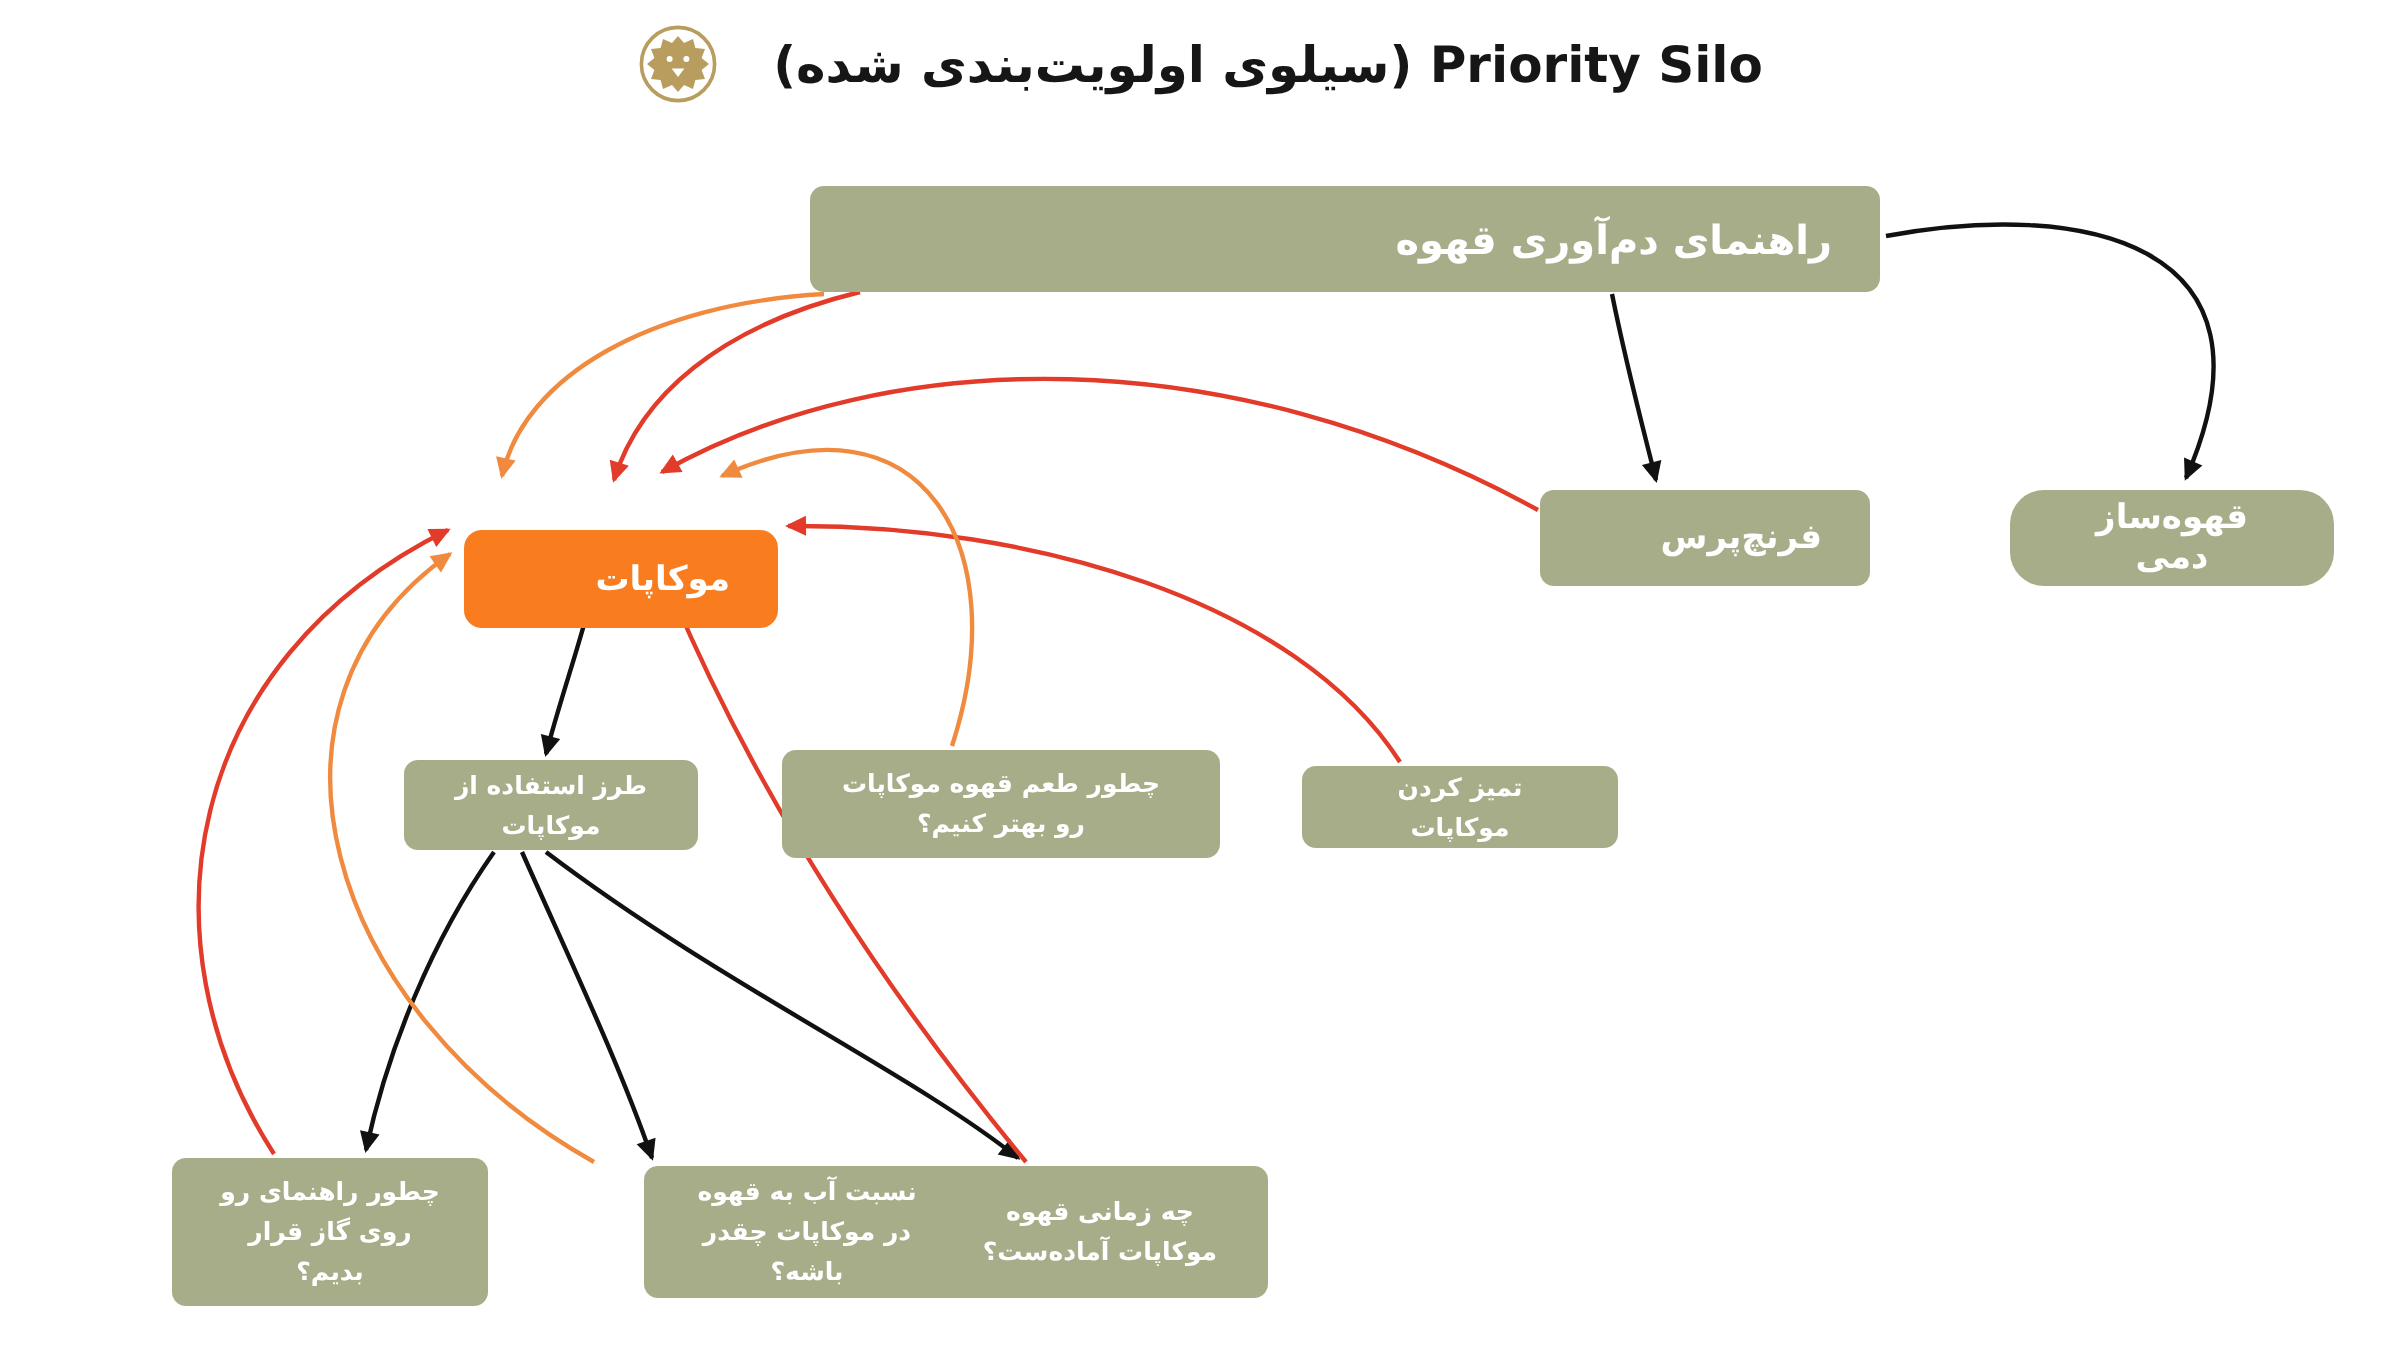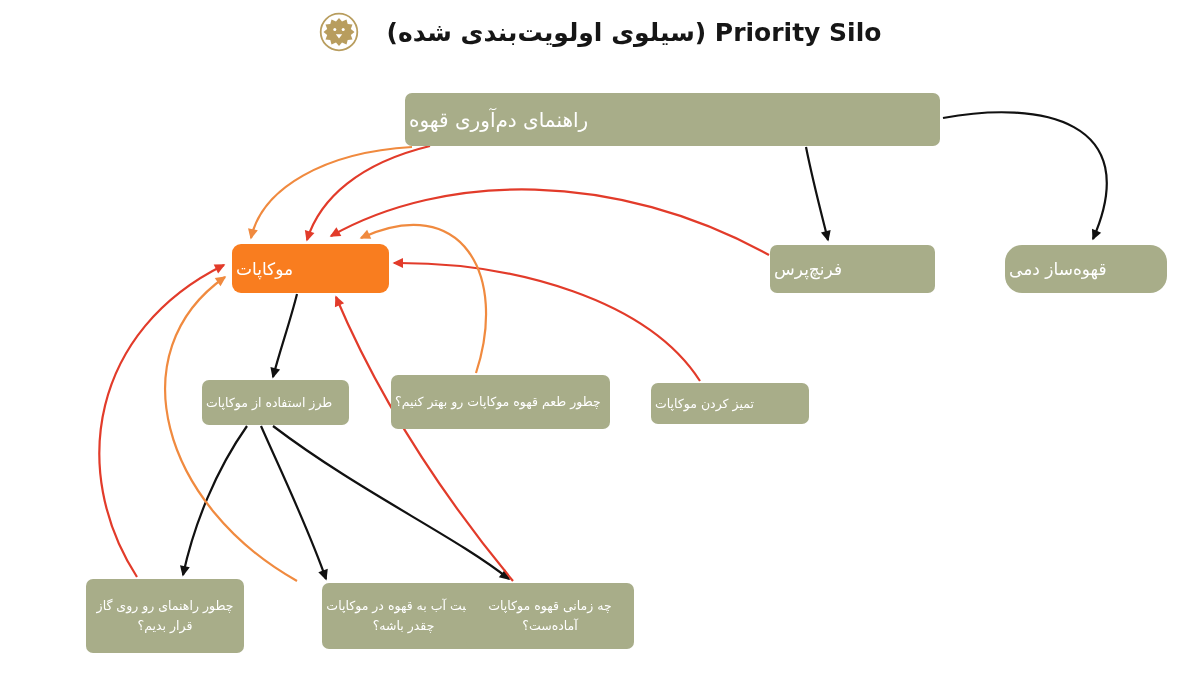--- a/index.html
+++ b/index.html
@@ -11,26 +11,26 @@
     position:absolute; top:12px; left:0; width:100%;
     display:flex; align-items:center; justify-content:center; gap:28px;
   }
   .title {
     margin:0; font-size:25px; font-weight:bold; color:#161616;
     font-family:"DejaVu Sans", sans-serif;
   }
   .arrows { position:absolute; top:0; left:0; width:1200px; height:675px; z-index:1; }
   .node {
     position:absolute; z-index:2; box-sizing:border-box;
-    display:flex; align-items:center; justify-content:flex-end;
-    color:#ffffff; font-weight:normal; text-align:center;
-    border-radius:7px; padding:4px 4px; direction:rtl;
+    display:flex; align-items:center; justify-content:flex-start;
+    color:#ffffff; font-weight:bold; text-align:center;
+    border-radius:7px; padding:4px 24px; direction:rtl;
   }
   .green  { background:#a8ad89; }
-  .orange { background:#f97d1f; border-radius:9px; }
+  .orange { background:#f97d1f; border-radius:9px;margin-top:21px; }
   .lg { font-size:20px; }
   .md { font-size:17px; }
   .sm { font-size:12.5px; line-height:1.6; }
 </style>
 </head>
 <body>
 
 <div class="canvas">
 
   <div class="header">

